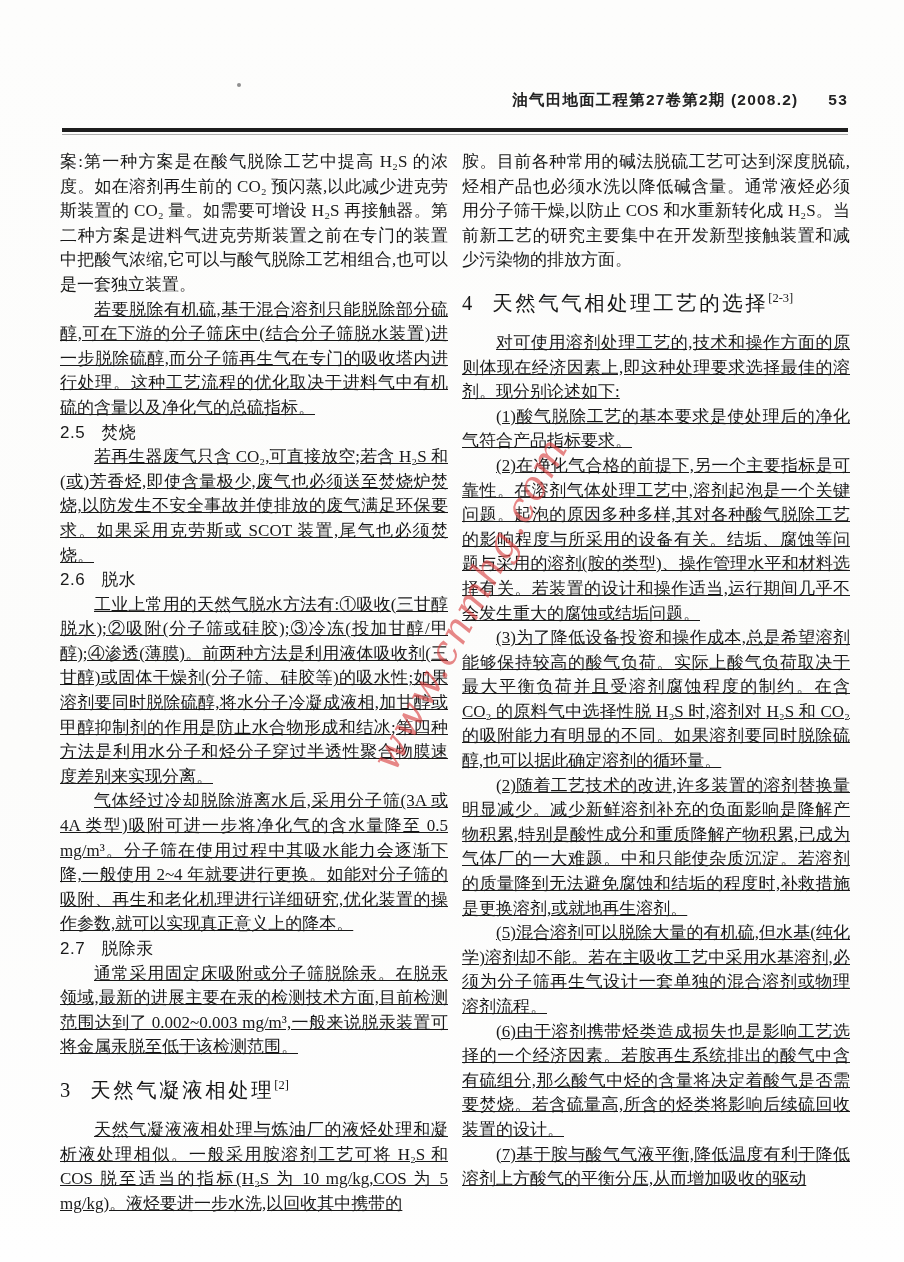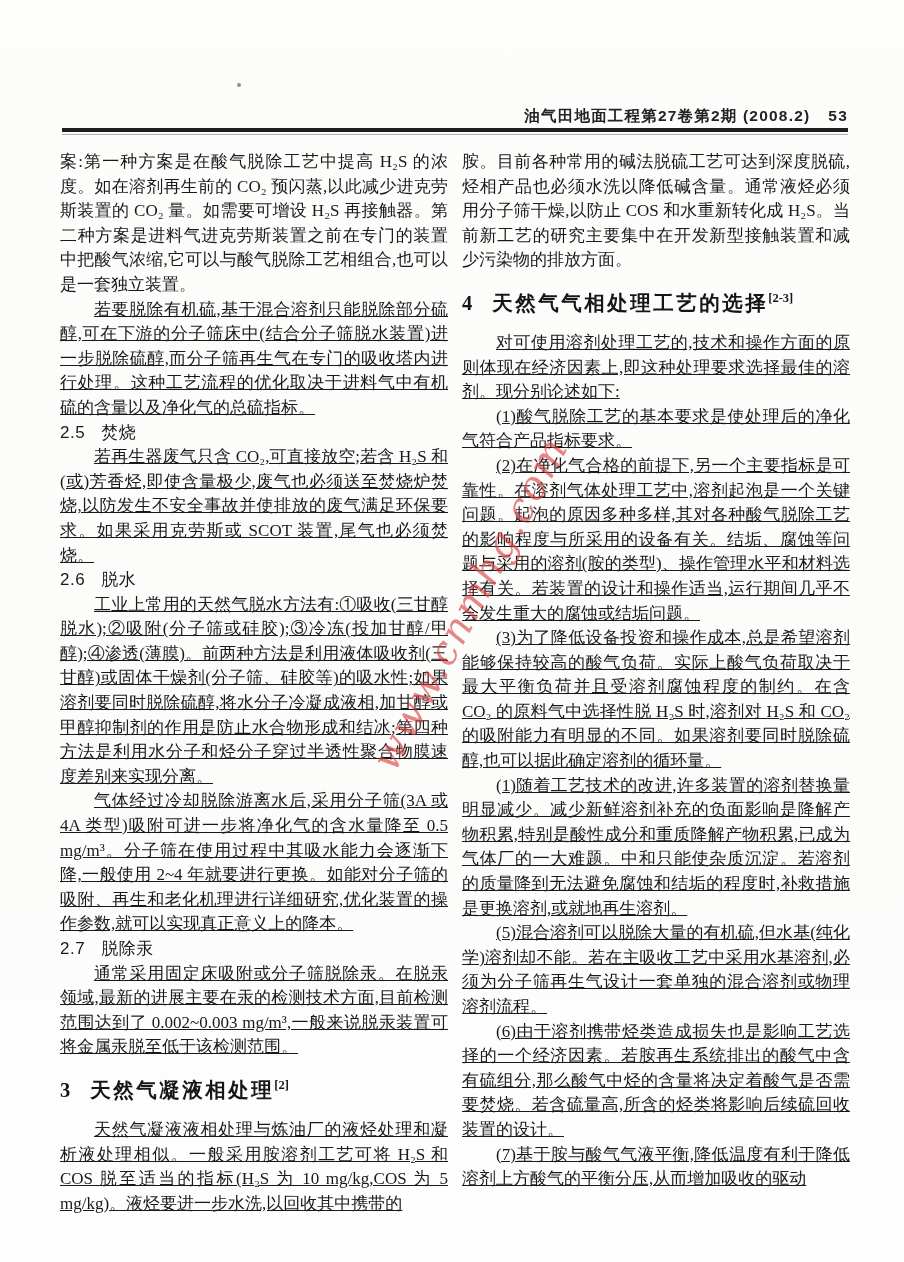--- a/index.html
+++ b/index.html
@@ -11,22 +11,22 @@
     position:relative;
     overflow:hidden;
   }
   .page{
     position:absolute;inset:0;
     background:linear-gradient(180deg,#fdfdfc 0%,#fcfcfb 60%,#fefefe 100%);
     overflow:hidden;
   }
   
   .header{
-    position:absolute;top:106px;left:60px;width:788px;
-    display:flex;justify-content:flex-end;align-items:baseline;gap:18px;
+    position:absolute;top:90px;left:60px;width:788px;
+    display:flex;justify-content:flex-end;align-items:baseline;gap:30px;
     font-size:15.5px;font-weight:bold;letter-spacing:1.2px;
     color:#232323;
     font-family:"Liberation Sans","DejaVu Sans",sans-serif;
   }
   .rule{
     position:absolute;top:128px;left:62px;width:786px;height:4px;
     background:#1e1e1e;
   }
   .rule::after{
     content:"";position:absolute;left:0;top:6px;width:100%;height:1px;
@@ -50,21 +50,21 @@
   
   .sub{
     margin:0;font-size:17px;line-height:24.6px;font-weight:normal;
     font-family:"Liberation Sans","DejaVu Sans",sans-serif;
     text-align:left;letter-spacing:0.5px;
   }
   .sub .num{margin-right:16px;}
   
   .section{
     margin:15px 0 13px 0;font-size:20.5px;line-height:30px;
-    font-weight:bold;letter-spacing:2.5px;text-align:left;
+    font-weight:normal;letter-spacing:2.5px;text-align:left;
     color:#161616;
   }
   .section .snum{margin-right:20px;letter-spacing:0;}
   .section sup{
     font-size:12.5px;letter-spacing:0;vertical-align:super;line-height:0;
   }
   
   .watermark{
     position:absolute;left:287px;top:585px;width:360px;
     text-align:center;
@@ -103,21 +103,21 @@
     <p class="ind">天然气凝液液相处理与炼油厂的液烃处理和凝析液处理相似。一般采用胺溶剂工艺可将 H₂S 和 COS 脱至适当的指标(H₂S 为 10 mg/kg,COS 为 5 mg/kg)。液烃要进一步水洗,以回收其中携带的</p>
   </div>
 
   <div class="col col-right">
     <p>胺。目前各种常用的碱法脱硫工艺可达到深度脱硫,烃相产品也必须水洗以降低碱含量。通常液烃必须用分子筛干燥,以防止 COS 和水重新转化成 H₂S。当前新工艺的研究主要集中在开发新型接触装置和减少污染物的排放方面。</p>
     <h2 class="section"><span class="snum">4</span><span>天然气气相处理工艺的选择</span><sup>[2-3]</sup></h2>
     <p class="ind">对可使用溶剂处理工艺的,技术和操作方面的原则体现在经济因素上,即这种处理要求选择最佳的溶剂。现分别论述如下:</p>
     <p class="ind">(1)酸气脱除工艺的基本要求是使处理后的净化气符合产品指标要求。</p>
     <p class="ind">(2)在净化气合格的前提下,另一个主要指标是可靠性。在溶剂气体处理工艺中,溶剂起泡是一个关键问题。起泡的原因多种多样,其对各种酸气脱除工艺的影响程度与所采用的设备有关。结垢、腐蚀等问题与采用的溶剂(胺的类型)、操作管理水平和材料选择有关。若装置的设计和操作适当,运行期间几乎不会发生重大的腐蚀或结垢问题。</p>
     <p class="ind">(3)为了降低设备投资和操作成本,总是希望溶剂能够保持较高的酸气负荷。实际上酸气负荷取决于最大平衡负荷并且受溶剂腐蚀程度的制约。在含 CO₂ 的原料气中选择性脱 H₂S 时,溶剂对 H₂S 和 CO₂ 的吸附能力有明显的不同。如果溶剂要同时脱除硫醇,也可以据此确定溶剂的循环量。</p>
-    <p class="ind">(1)随着工艺技术的改进,许多装置的溶剂替换量明显减少。减少新鲜溶剂补充的负面影响是降解产物积累,特别是酸性成分和重质降解产物积累,已成为气体厂的一大难题。中和只能使杂质沉淀。若溶剂的质量降到无法避免腐蚀和结垢的程度时,补救措施是更换溶剂,或就地再生溶剂。</p>
+    <p class="ind">(2)随着工艺技术的改进,许多装置的溶剂替换量明显减少。减少新鲜溶剂补充的负面影响是降解产物积累,特别是酸性成分和重质降解产物积累,已成为气体厂的一大难题。中和只能使杂质沉淀。若溶剂的质量降到无法避免腐蚀和结垢的程度时,补救措施是更换溶剂,或就地再生溶剂。</p>
     <p class="ind">(5)混合溶剂可以脱除大量的有机硫,但水基(纯化学)溶剂却不能。若在主吸收工艺中采用水基溶剂,必须为分子筛再生气设计一套单独的混合溶剂或物理溶剂流程。</p>
     <p class="ind">(6)由于溶剂携带烃类造成损失也是影响工艺选择的一个经济因素。若胺再生系统排出的酸气中含有硫组分,那么酸气中烃的含量将决定着酸气是否需要焚烧。若含硫量高,所含的烃类将影响后续硫回收装置的设计。</p>
     <p class="ind">(7)基于胺与酸气气液平衡,降低温度有利于降低溶剂上方酸气的平衡分压,从而增加吸收的驱动</p>
   </div>
 
   <div class="watermark" style="color: rgba(217, 62, 62, 0.62);">www.cnmhg.com</div>
 
 </div>
 
 </body></html>

